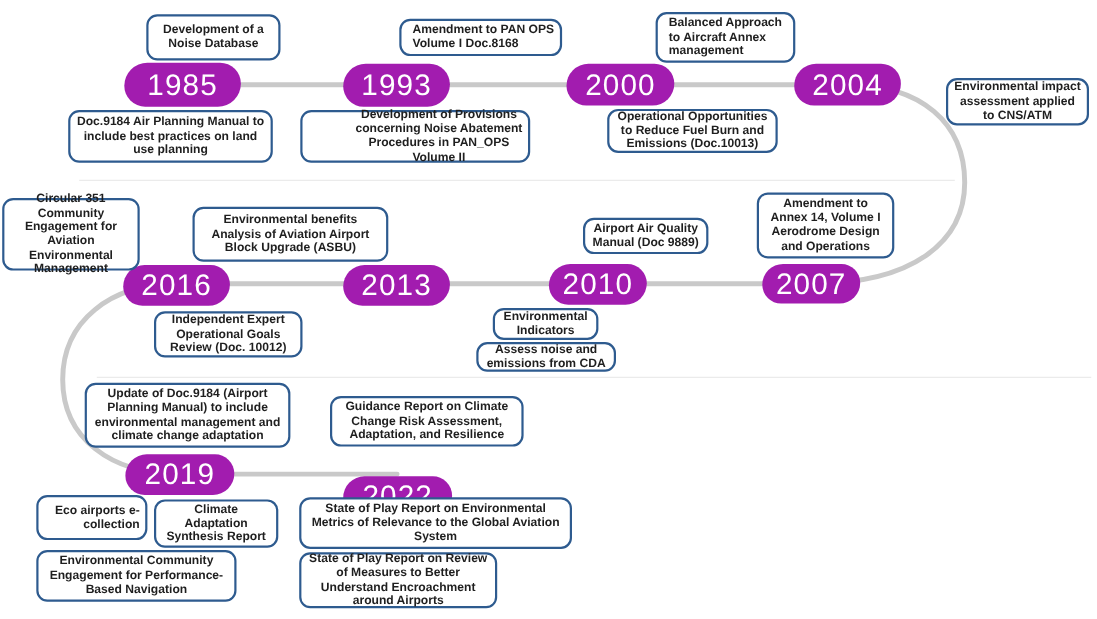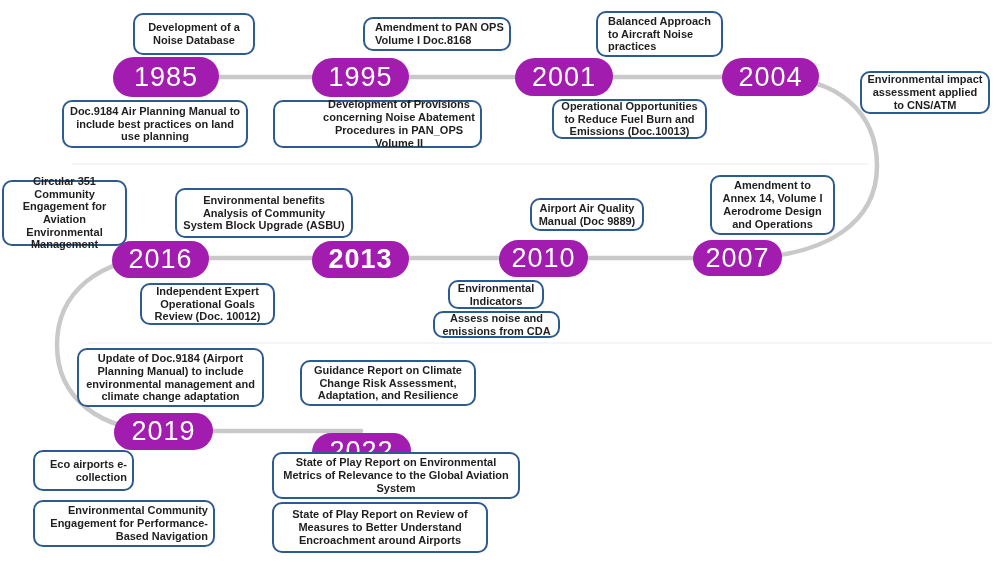--- a/index.html
+++ b/index.html
@@ -44,63 +44,64 @@
   <svg class="wire" viewBox="0 0 997 563">
     <line x1="72" y1="164" x2="868" y2="164" stroke="#ebebeb" stroke-width="1.2"></line>
     <line x1="88" y1="343" x2="992" y2="343" stroke="#ebebeb" stroke-width="1.2"></line>
     <path d="M 166 77 H 770 C 838 77 877 112 877 166 C 877 220 830 258 737 258 H 161 C 100 258 57 292 57 345 C 57 398 100 431 163 431 H 361" fill="none" stroke="#c9c9c9" stroke-width="4.5" stroke-linecap="round"></path>
   </svg>
 
   <div class="year" style="left:113px;top:57px;width:106px;height:40px;">
       <span>1985</span>
     </div>
   <div class="year" style="left:312px;top:58px;width:97px;height:39px;">
-      <span>1995</span>
+      <span>1993</span>
     </div>
   <div class="year" style="left:515px;top:58px;width:98px;height:38px;">
-      <span>2001</span>
+      <span>2000</span>
     </div>
   <div class="year" style="left:722px;top:58px;width:97px;height:38px;">
       <span>2004</span>
     </div>
   <div class="year" style="left:112px;top:241px;width:97px;height:37px;">
       <span>2016</span>
     </div>
-  <div class="year" style="left:312px;top:241px;width:97px;height:37px;font-weight:bold;">
+  <div class="year" style="left:312px;top:241px;width:97px;height:37px;">
       <span>2013</span>
     </div>
   <div class="year" style="left:499px;top:240px;width:89px;height:37px;">
       <span>2010</span>
     </div>
   <div class="year" style="left:693px;top:240px;width:89px;height:36px;">
       <span>2007</span>
     </div>
   <div class="year" style="left:114px;top:413px;width:99px;height:37px;">
       <span>2019</span>
     </div>
   <div class="year" style="left:312px;top:433px;width:99px;height:37px;">
       <span>2022</span>
     </div>
 
   <div class="box" style="left:133px;top:13px;width:122px;height:42px;">Development of a Noise Database</div>
   <div class="box left" style="left:363px;top:17px;width:148px;height:34px;">Amendment to PAN OPS Volume I Doc.8168</div>
-  <div class="box left" style="left:596px;top:11px;width:127px;height:46px;">Balanced Approach to Aircraft Noise practices</div>
+  <div class="box left" style="left:596px;top:11px;width:127px;height:46px;">Balanced Approach to Aircraft Annex management</div>
   <div class="box" style="left:62px;top:100px;width:186px;height:48px;">Doc.9184 Air Planning Manual to include best practices on land use planning</div>
   <div class="box" style="left:273px;top:100px;width:209px;height:48px;padding-left:48px;">Development of Provisions concerning Noise Abatement Procedures in PAN_OPS Volume II</div>
   <div class="box" style="left:552px;top:99px;width:155px;height:40px;">Operational Opportunities to Reduce Fuel Burn and Emissions (Doc.10013)</div>
   <div class="box" style="left:860px;top:71px;width:130px;height:43px;">Environmental impact assessment applied to CNS/ATM</div>
 
   <div class="box tight" style="left:2px;top:180px;width:125px;height:66px;">Circular 351 Community Engagement for Aviation Environmental Management</div>
-  <div class="box" style="left:175px;top:188px;width:178px;height:50px;">Environmental benefits Analysis of Community System Block Upgrade (ASBU)</div>
+  <div class="box" style="left:175px;top:188px;width:178px;height:50px;">Environmental benefits Analysis of Aviation Airport Block Upgrade (ASBU)</div>
   <div class="box" style="left:530px;top:198px;width:114px;height:33px;">Airport Air Quality Manual (Doc 9889)</div>
-  <div class="box" style="left:688px;top:175px;width:125px;height:60px;margin-left:22px;">Amendment to Annex 14, Volume I Aerodrome Design and Operations</div>
+  <div class="box" style="left:688px;top:175px;width:125px;height:60px;">Amendment to Annex 14, Volume I Aerodrome Design and Operations</div>
   <div class="box" style="left:140px;top:283px;width:135px;height:42px;">Independent Expert Operational Goals Review (Doc. 10012)</div>
   <div class="box" style="left:448px;top:280px;width:96px;height:29px;">Environmental Indicators</div>
   <div class="box" style="left:433px;top:311px;width:127px;height:27px;">Assess noise and emissions from CDA</div>
 
   <div class="box" style="left:77px;top:348px;width:187px;height:59px;">Update of Doc.9184 (Airport Planning Manual) to include environmental management and climate change adaptation</div>
   <div class="box" style="left:300px;top:360px;width:176px;height:46px;">Guidance Report on Climate Change Risk Assessment, Adaptation, and Resilience</div>
   <div class="box" style="left:33px;top:450px;width:101px;height:41px;text-align:right;">Eco airports e-collection</div>
-  <div class="box" style="left:33px;top:500px;width:182px;height:47px;text-align:right;">Environmental Community Engagement for Performance-Based Navigation</div>
+  <div class="box" style="left:140px;top:454px;width:113px;height:44px;">Climate Adaptation Synthesis Report</div>
+  <div class="box" style="left:33px;top:500px;width:182px;height:47px;">Environmental Community Engagement for Performance-Based Navigation</div>
   <div class="box" style="left:272px;top:452px;width:248px;height:47px;">State of Play Report on Environmental Metrics of Relevance to the Global Aviation System</div>
-  <div class="box" style="left:272px;top:502px;width:216px;height:51px;">State of Play Report on Review of Measures to Better Understand Encroachment around Airports</div>
+  <div class="box" style="left:272px;top:502px;width:180px;height:51px;">State of Play Report on Review of Measures to Better Understand Encroachment around Airports</div>
 
 </div>
 
 </body></html>

